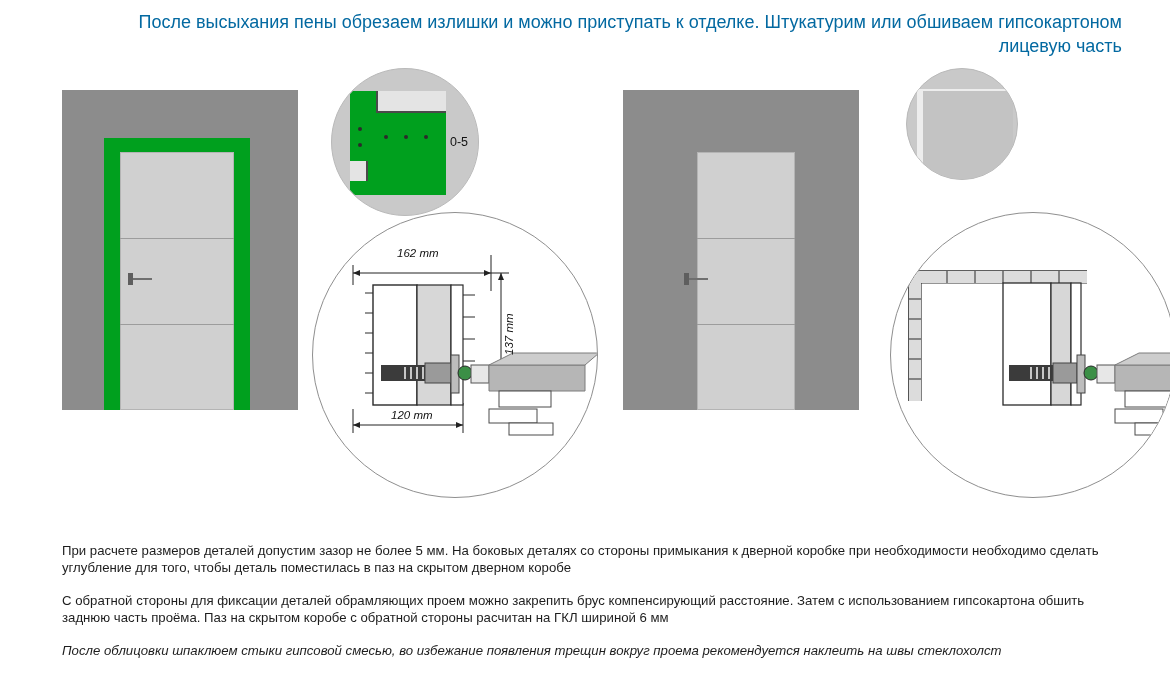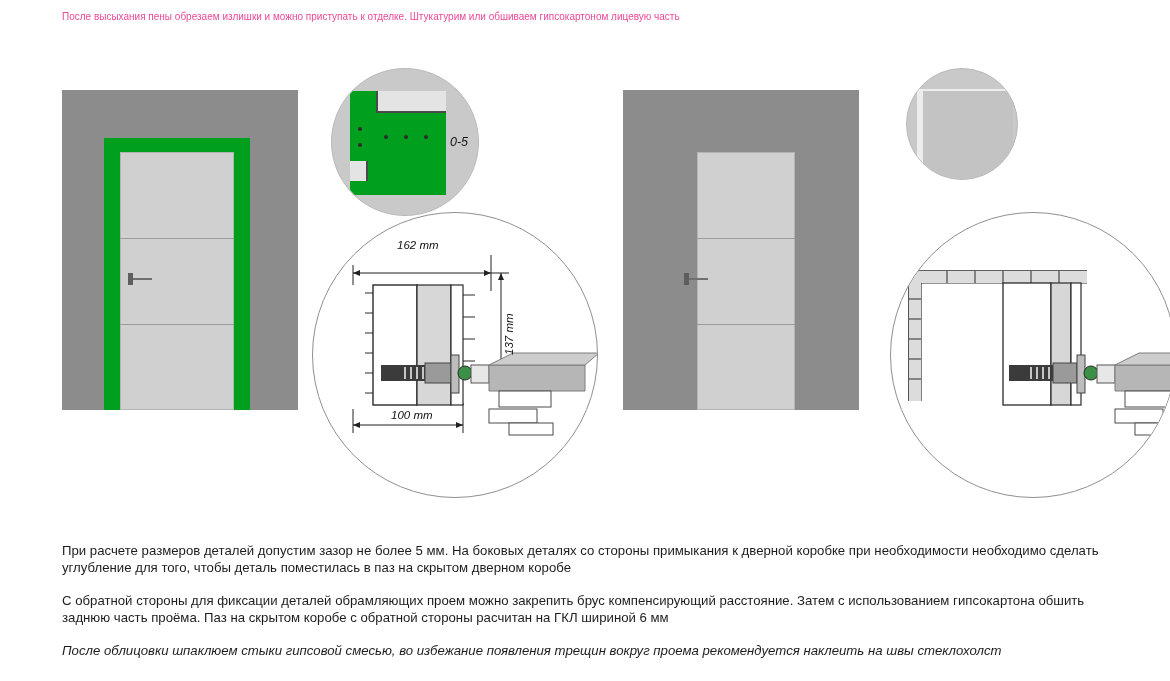--- a/index.html
+++ b/index.html
@@ -12,23 +12,24 @@
     position: relative;
     font-family: "Liberation Sans", sans-serif;
     color: #1a1a1a;
     overflow: hidden;
   }
 
   .top-note {
     position: absolute;
     left: 62px; top: 10px;
     width: 1060px;
-    font-size: 10px;
+    font-size: 18px;
     line-height: 1.35;
-    color: #ec4899;
+    color: #0369a1;
+    text-align: right;
   }
 
   
   .wall {
     position: absolute;
     background: #8c8c8c;
   }
   .wall.left  { left: 62px;  top: 90px; width: 236px; height: 320px; }
   .wall.right { left: 623px; top: 90px; width: 236px; height: 320px; }
 
@@ -121,21 +122,20 @@
   .tl-dot {
     position: absolute;
     width: 4px; height: 4px;
     border-radius: 50%;
     background: #2b2b2b;
   }
   .tl-label {
     position: absolute;
     left: 118px; top: 66px;
     font-size: 12.5px;
-    font-style: italic;
     color: #111;
   }
 
   
   .tr-wall {
     position: absolute;
     left: 10px; top: 20px;
     width: 96px; height: 92px;
     background: #c3c3c3;
     border-left: 2px solid #ededed;
@@ -269,22 +269,22 @@
     <rect x="158" y="152" width="18" height="18" fill="#e7e7e7" stroke="#555" stroke-width="1"></rect>
 
     <polygon points="176,152 272,152 272,178 176,178" fill="#b6b6b6" stroke="#7d7d7d" stroke-width="1"></polygon>
     <polygon points="176,152 200,140 286,140 272,152" fill="#cdcdcd" stroke="#7d7d7d" stroke-width="1"></polygon>
 
     <rect x="186" y="178" width="52" height="16" fill="#ffffff" stroke="#4a4a4a" stroke-width="1"></rect>
     <rect x="176" y="196" width="48" height="14" fill="#ffffff" stroke="#4a4a4a" stroke-width="1"></rect>
     <rect x="196" y="210" width="44" height="12" fill="#ffffff" stroke="#4a4a4a" stroke-width="1"></rect>
   </svg>
 
-  <div class="dim-label" style="left:84px; top:26px;">162 mm</div>
-  <div class="dim-label" style="left:78px; top:196px;">100 mm</div>
+  <div class="dim-label" style="left:84px; top:34px;">162 mm</div>
+  <div class="dim-label" style="left:78px; top:196px;">120 mm</div>
   <div class="dim-label vert" style="left:190px; top:142px;">137 mm</div>
 </div>
 
 <div class="circle white-big" id="c-botright">
   <svg class="tech" width="286" height="286" viewBox="0 0 286 286">
 
     <polyline points="18,188 18,58 196,58" fill="none" stroke="#2a2a2a" stroke-width="1.6"></polyline>
     <polyline points="30,188 30,70 196,70" fill="none" stroke="#2a2a2a" stroke-width="1.2"></polyline>
 
     <polygon points="18,58 196,58 196,70 30,70 30,188 18,188" fill="#dcdcdc" stroke="none"></polygon>

